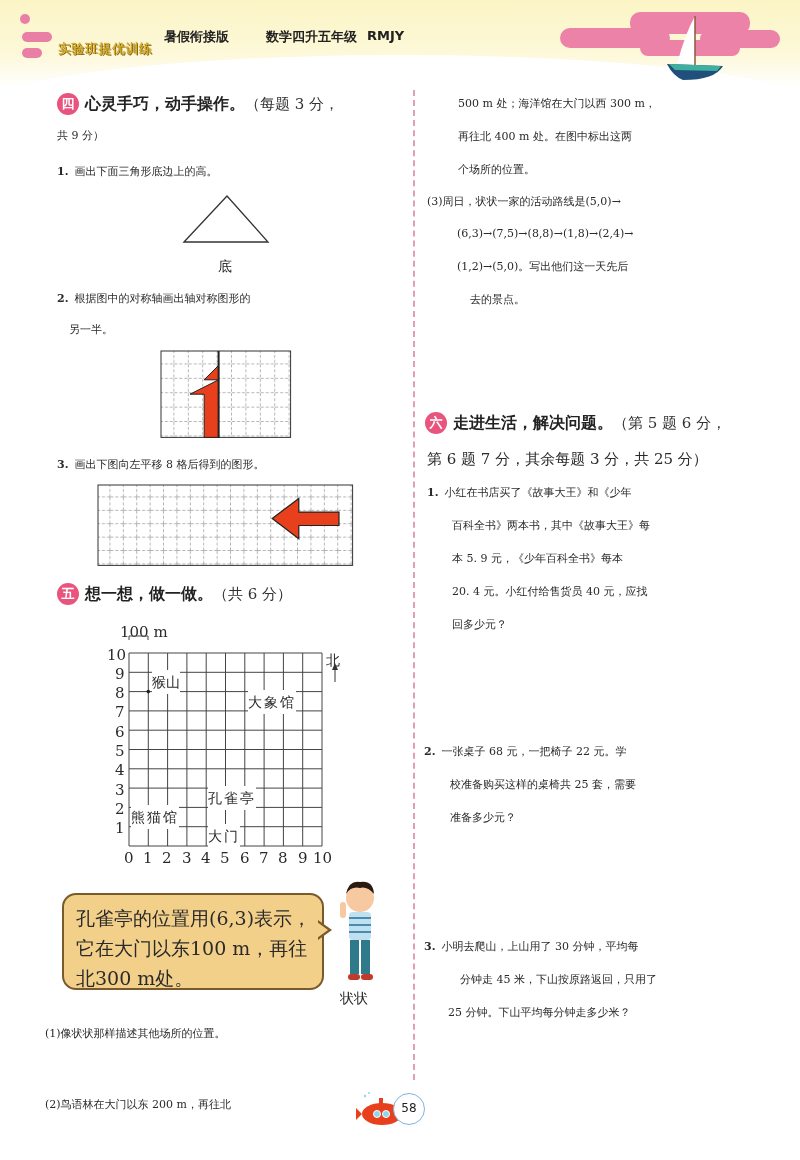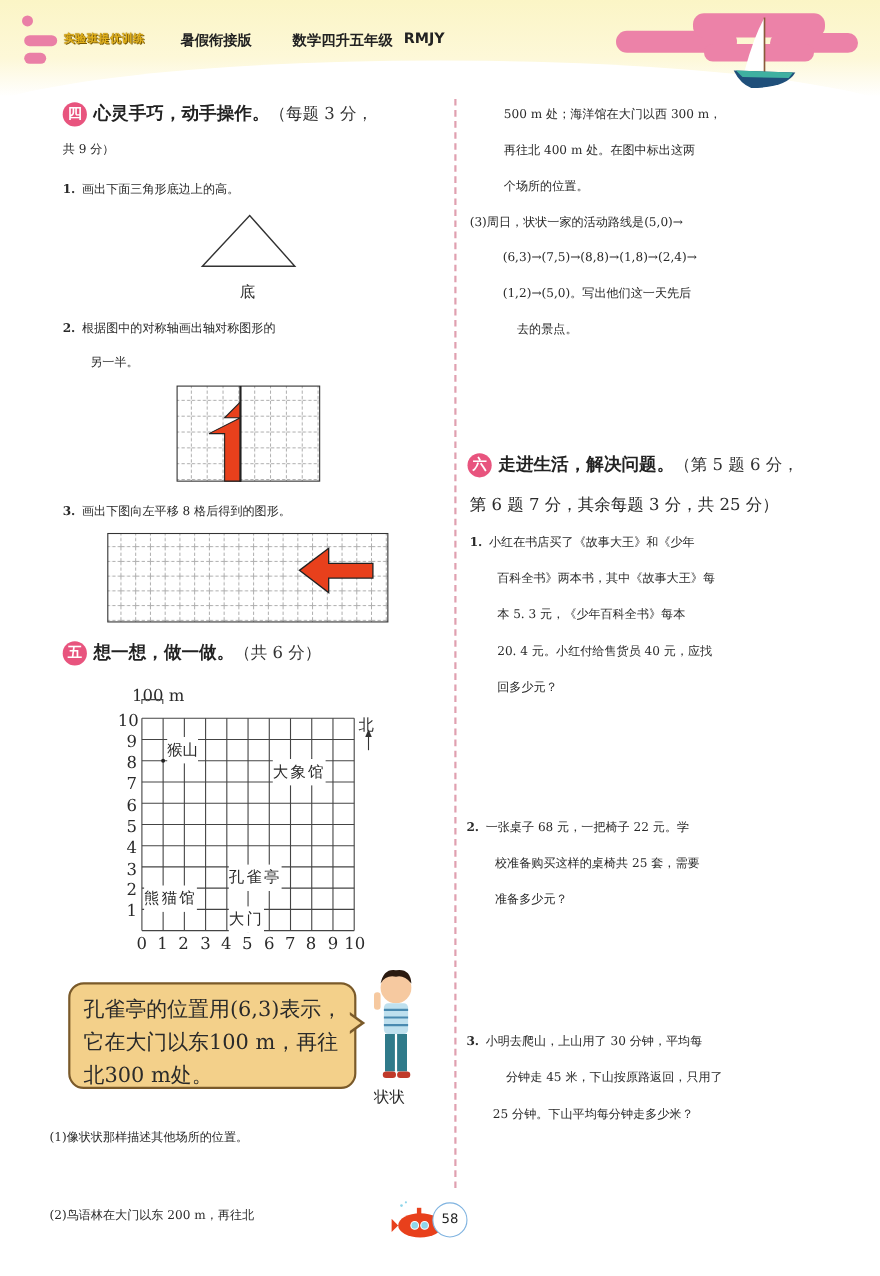--- a/index.html
+++ b/index.html
@@ -2,21 +2,21 @@
 <html><head>
 <meta charset="utf-8">
 <style>
   * { box-sizing: border-box; margin: 0; padding: 0; }
   body { width: 800px; height: 1160px; background: #ffffff; position: relative; overflow: hidden;
          font-family: "DejaVu Serif", "Liberation Serif", serif; color: #2a2a2a; }
   .abs { position: absolute; }
   .header { left:0; top:0; width:800px; height:88px; background: linear-gradient(#fbf5c6, #fdf8d8 60%, #ffffff); overflow:hidden; }
   .header .wave { position:absolute; left:-40px; top:55px; width:880px; height:60px; background:#fff; border-radius: 50% 50% 0 0 / 100% 100% 0 0; }
   .header .pink-dot { position:absolute; background:#ea7fa6; border-radius:8px; }
-  .series-badge { left:58px; top:28px; font-family:"DejaVu Sans", sans-serif; font-weight:bold; font-size:10px; color:#e3b21c;
+  .series-badge { left:58px; top:40px; font-family:"DejaVu Sans", sans-serif; font-weight:normal; font-size:13px; color:#e3b21c;
                   text-shadow: 0 0 1px #7a5a00, 1px 1px 0 #7a5a00; letter-spacing:0.5px; }
   .header-text { top:28px; font-family:"DejaVu Sans", sans-serif; font-weight:bold; font-size:13px; color:#222; }
   .cloud { position:absolute; background:#ec82a8; border-radius:10px; }
   .divider { left:413px; top:90px; width:0; height:990px; border-left: 2px dashed #e0a0b0; }
   .sec-head { font-family:"DejaVu Sans", sans-serif; font-weight:bold; font-size:16px; color:#222; }
   .sec-num { display:inline-block; width:22px; height:22px; border-radius:50%; background:#e8547e; color:#fff;
              font-size:13px; text-align:center; line-height:22px; vertical-align:middle; margin-right:6px; font-family:"DejaVu Sans", sans-serif; }
   .score { font-family:"DejaVu Serif", serif; font-weight:normal; font-size:15px; color:#333; }
   .line { font-size:11px; line-height:24px; color:#2a2a2a; white-space:nowrap; }
   .qnum { font-weight:bold; margin-right:6px; }
@@ -62,21 +62,21 @@
   <span class="qnum">1.</span><span>画出下面三角形底边上的高。</span>
 </div>
 <svg class="abs" style="left:180px;top:192px;" width="92" height="54">
   <polygon points="4,50 47,4 88,50" fill="none" stroke="#333" stroke-width="1.3"></polygon>
 </svg>
 <div class="abs line" style="left:218px;top:254px;font-size:14px;">底</div>
 
 <div class="abs line" style="left:57px;top:287px;">
   <span class="qnum">2.</span><span>根据图中的对称轴画出轴对称图形的</span>
 </div>
-<div class="abs line" style="left:82px;top:318px;">另一半。</div>
+<div class="abs line" style="left:69px;top:318px;">另一半。</div>
 
 <svg class="abs" style="left:160px;top:350px;" width="134" height="90">
   <defs>
     <pattern id="symgrid" width="14.4" height="14.4" patternUnits="userSpaceOnUse">
       <path d="M14.4 0 L14.4 14.4 M0 14.4 L14.4 14.4" stroke="#444" stroke-width="0.8" stroke-dasharray="3,2" fill="none"></path>
     </pattern>
   </defs>
   <rect x="1" y="1" width="129.6" height="86.4" fill="url(#symgrid)" stroke="#333" stroke-width="1"></rect>
   <polygon points="58.6,15.4 58.6,87.4 44.2,87.4 44.2,44.2 30,44.2 58.6,29.8 44.2,29.8" fill="#e8401c" stroke="#222" stroke-width="1"></polygon>
   <line x1="58.6" y1="1" x2="58.6" y2="88" stroke="#222" stroke-width="2"></line>
@@ -200,21 +200,21 @@
 
 <div class="abs sec-head" style="left:425px;top:412px;">
   <span class="sec-num">六</span><span>走进生活，解决问题。</span><span class="score">（第 5 题 6 分，</span>
 </div>
 <div class="abs line" style="left:427px;top:447px;font-size:15px;">第 6 题 7 分，其余每题 3 分，共 25 分）</div>
 
 <div class="abs line" style="left:427px;top:481px;">
   <span class="qnum">1.</span><span>小红在书店买了《故事大王》和《少年</span>
 </div>
 <div class="abs line" style="left:452px;top:514px;">百科全书》两本书，其中《故事大王》每</div>
-<div class="abs line" style="left:452px;top:547px;">本 5. 3 元，《少年百科全书》每本</div>
+<div class="abs line" style="left:452px;top:547px;">本 5. 9 元，《少年百科全书》每本</div>
 <div class="abs line" style="left:452px;top:580px;">20. 4 元。小红付给售货员 40 元，应找</div>
 <div class="abs line" style="left:452px;top:613px;">回多少元？</div>
 
 <div class="abs line" style="left:424px;top:740px;">
   <span class="qnum">2.</span><span>一张桌子 68 元，一把椅子 22 元。学</span>
 </div>
 <div class="abs line" style="left:450px;top:773px;">校准备购买这样的桌椅共 25 套，需要</div>
 <div class="abs line" style="left:450px;top:806px;">准备多少元？</div>
 
 <div class="abs line" style="left:424px;top:935px;">

